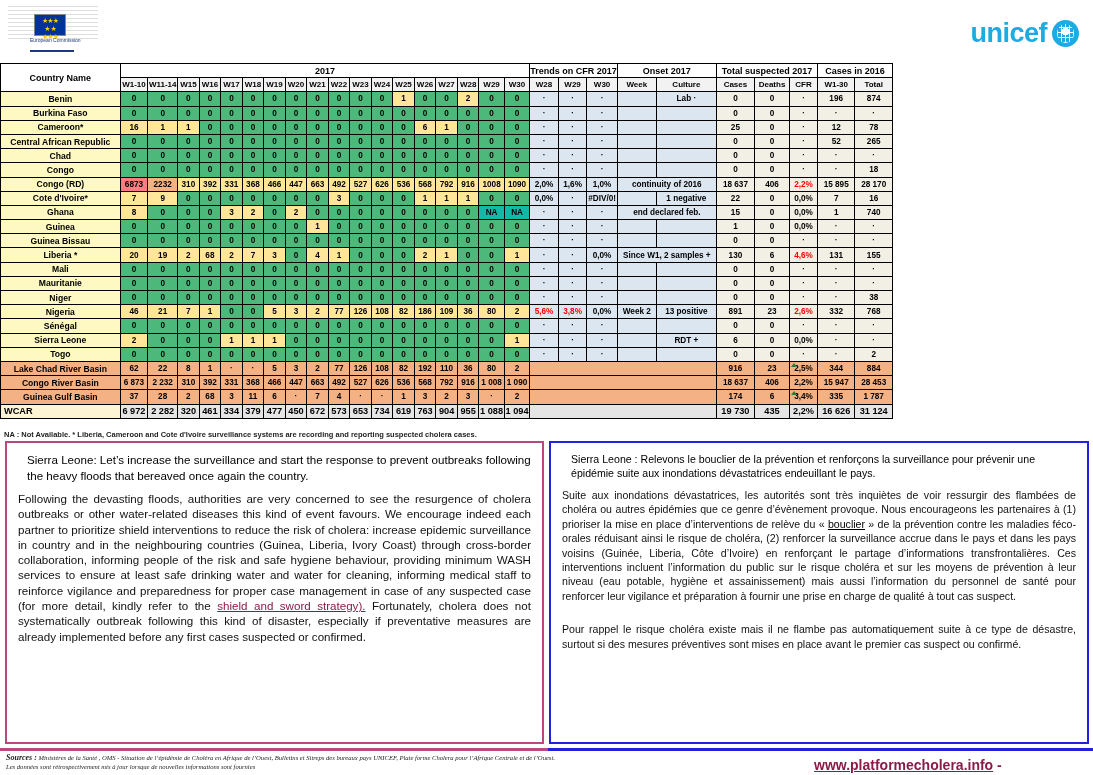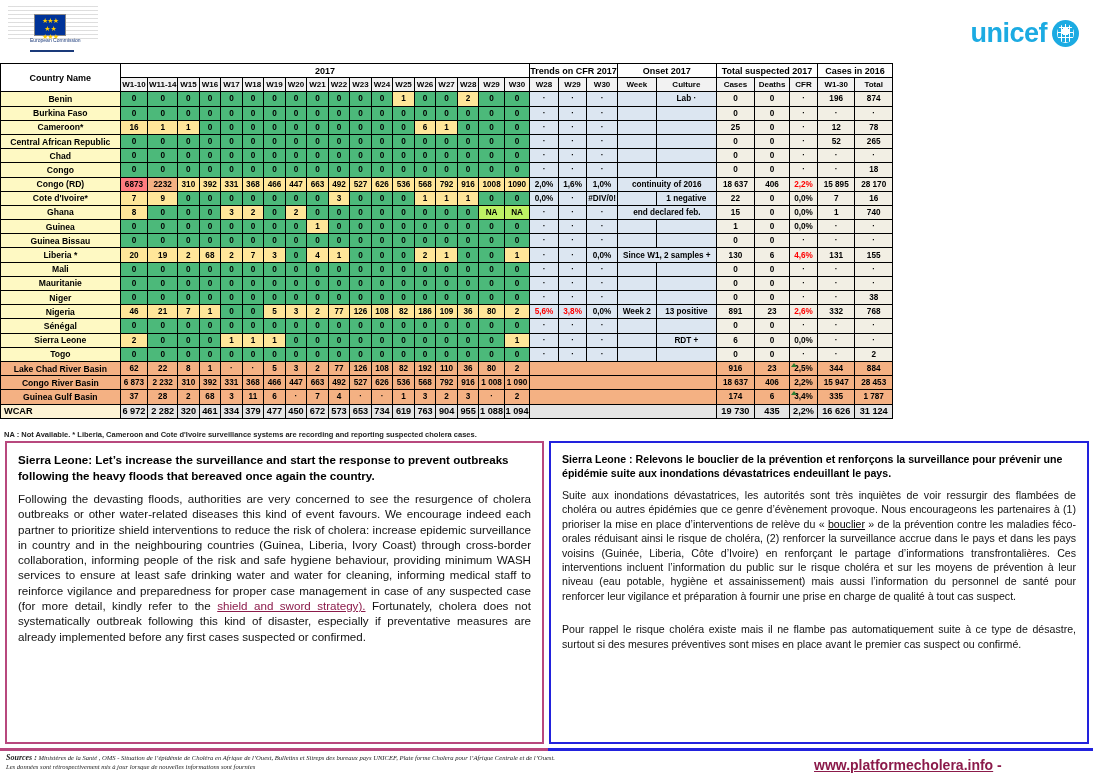--- a/index.html
+++ b/index.html
@@ -101,21 +101,21 @@
     font-weight:bold; white-space:nowrap; overflow:hidden;
   }
   th.grp{ background:#ffffff; font-size:9px; height:16px; }
   th.sub{ background:#F2F2F2; font-size:8px; height:14px; }
   th.country-head{ background:#ffffff; font-size:9px; }
   td.country{ text-align:left; padding-left:3px; background:#fef9c3; font-size:8.6px; }
   td.g{ background:#4CB97A; }
   td.y{ background:#FFE699; }
   td.o{ background:#F4B183; }
   td.r{ background:#FF7C80;margin-left:40px; }
-  td.na{ background:#bef264; }
+  td.na{ background:#14b8a6; }
   td.blue{ background:#DCE6F1; }
   td.cream{ background:#F2EFE4; }
   td.red-txt{ color:#FF0000; }
   tr.basin td.country{ background:#F4B183; }
   tr.basin td{ background:#F4B183; }
   tr.wcar td{ background:#e5e5e5; font-size:9.2px; }
   tr.wcar td.country{ background:#FDF3D5; text-align:left; padding-left:3px; }
   td.blank{ border:none; background:#ffffff; }
   td.num-r{ text-align:right; padding-right:4px; }
   .tri{ position:relative; }
@@ -132,21 +132,21 @@
 
   
   #panel-en{
     position:absolute; left:5px; top:441px; width:539px; height:303px;
     border:2px solid #B8487E; background:#fff; padding:9px 11px 6px 11px;
   }
   #panel-fr{
     position:absolute; left:549px; top:441px; width:540px; height:303px;
     border:2px solid #2222DD; background:#fff; padding:9px 11px 6px 11px;
   }
-  .p-head{ font-size:11.6px; font-weight:bold; line-height:15.5px; margin:0 0 8px 0; color:#000; }
+  .p-head{ font-size:11.6px; font-weight:normal; line-height:15.5px; margin:0 0 8px 9px; color:#000; }
   #panel-fr .p-head{ font-size:10.6px; line-height:14px; }
   .p-body{ font-size:11.6px; line-height:15.3px; text-align:justify; margin:0 0 19px 0; color:#111; }
   #panel-fr .p-body{ font-size:10.6px; line-height:14.4px; }
   .lnk-en{ color:#8B1A4A; text-decoration:underline; }
   .lnk-fr{ color:#000; text-decoration:underline; }
 
   
   #footbar{ position:absolute; left:0; top:748px; width:1093px; height:3px; }
   #footbar .l{ position:absolute; left:0; top:0; width:548px; height:3px; background:#B8487E; }
   #footbar .r{ position:absolute; left:548px; top:0; width:545px; height:3px; background:#2222DD; }

